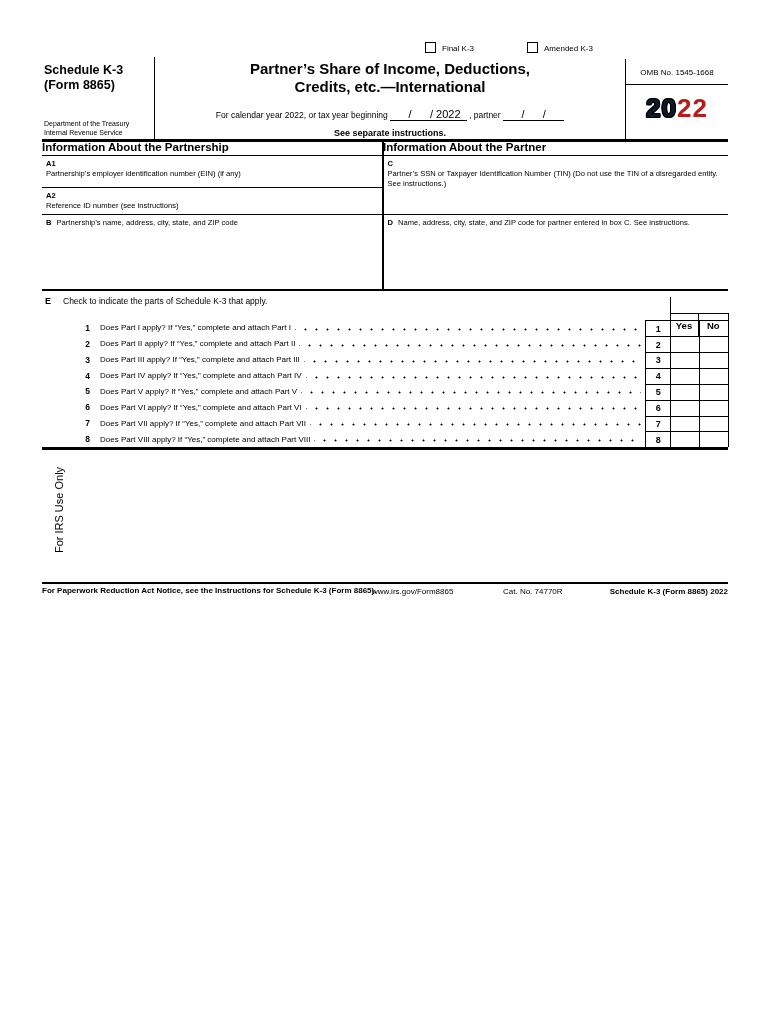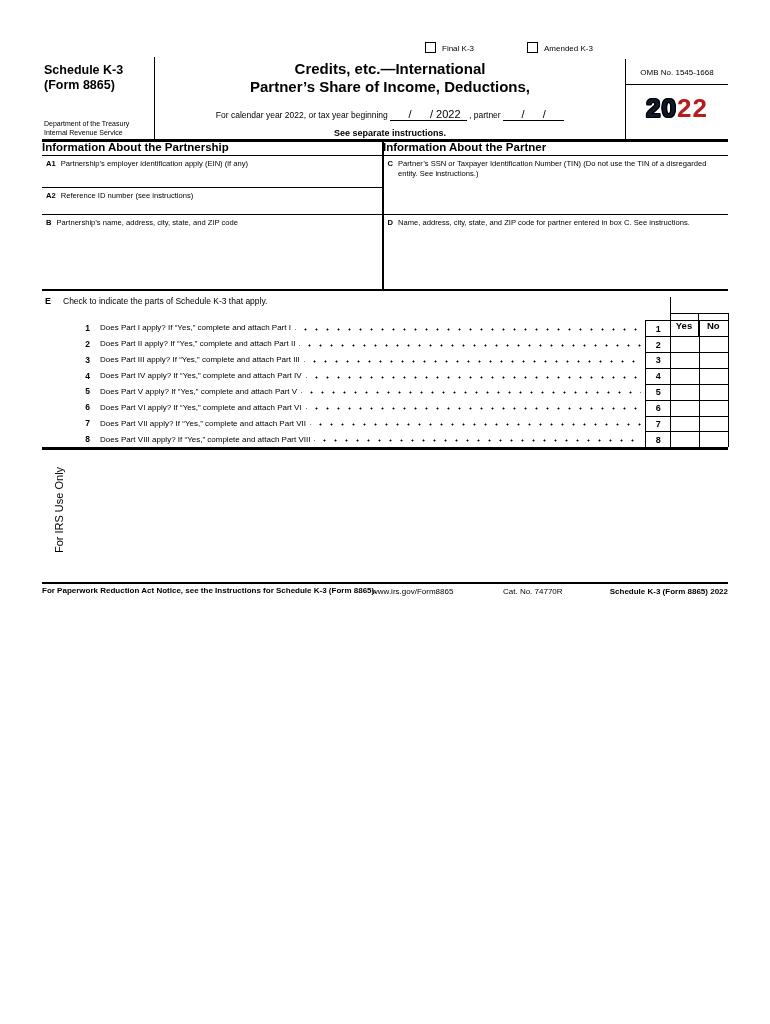--- a/index.html
+++ b/index.html
@@ -27,21 +27,21 @@
   .y-outline { color:#0f172a; text-shadow:-1px -1px 0 #000,1px -1px 0 #000,-1px 1px 0 #000,1px 1px 0 #000,0 1px 0 #000,0 -1px 0 #000,1px 0 0 #000,-1px 0 0 #000; }
   .y-solid { color:#b91c1c; }
 
   .hline { position:absolute; left:42px; width:686px; background:#000; }
 
   
   .info-hdr { position:absolute; top:141px; height:13px; text-align:left; font-weight:bold; font-size:11.5px; }
   .vdiv { position:absolute; background:#000; }
   .cell { position:absolute; padding:3px 4px; font-size:7.6px; line-height:1.3; display:flex; align-items:flex-start; }
   .cell .lbl { font-weight:bold; margin-right:5px; white-space:nowrap; }
-  .bb1 { border-bottom:1px solid #000; }
+  .bb1 { border-bottom:1px solid #000;flex-direction:column; }
 
   
   .e-line { position:absolute; left:42px; top:296px; width:600px; font-size:8.5px; }
   .e-line .lbl { font-weight:bold; font-size:9px; position:absolute; left:3px; }
   .e-line .txt { position:absolute; left:21px; white-space:nowrap; }
 
   .yn-hdr { position:absolute; left:670px; top:297px; width:58.5px; height:23.5px; border-top:1.5px solid #000; display:flex;margin-top:16px; }
   .yn-hdr span { display:flex; align-items:center; justify-content:center; font-weight:bold; font-size:9.5px; }
   .yn-hdr .yes { width:29px; border-right:1px solid #000; }
   .yn-hdr .no  { flex:1; border-right:1px solid #000; }
@@ -87,22 +87,22 @@
   <div class="sched">Schedule K-3</div>
   <div class="sched">(Form 8865)</div>
   <div class="agency">
     <div>Department of the Treasury</div>
     <div>Internal Revenue Service</div>
   </div>
 </div>
 
 <div class="hdr-mid">
   <div class="title">
+    <div>Partner’s Share of Income, Deductions,</div>
     <div>Credits, etc.—International</div>
-    <div>Partner’s Share of Income, Deductions,</div>
   </div>
   <div class="calline">
     <span>For calendar year 2022, or tax year beginning</span>
     <span class="uline">      /      / 2022  </span>
     <span> , partner </span>
     <span class="uline">      /      /      </span>
   </div>
   <div class="seesep">See separate instructions.</div>
 </div>
 
@@ -115,21 +115,21 @@
 
 <div class="hline" style="top:139px;height:2.5px;"></div>
 
 <div class="info-hdr" style="left:42px;width:340px;">Information About the Partnership</div>
 <div class="info-hdr" style="left:383px;width:345px;">Information About the Partner</div>
 <div class="hline" style="top:154.5px;height:1.5px;"></div>
 <div class="vdiv" style="left:382px;top:141px;width:1.5px;height:149px;"></div>
 
 <div class="cell bb1" style="left:42px;top:156px;width:340px;height:32px;">
   <span class="lbl">A1</span>
-  <span>Partnership’s employer identification apply (EIN) (if any)</span>
+  <span>Partnership’s employer identification number (EIN) (if any)</span>
 </div>
 <div class="cell bb1" style="left:42px;top:188px;width:340px;height:27px;">
   <span class="lbl">A2</span>
   <span>Reference ID number (see instructions)</span>
 </div>
 <div class="cell" style="left:42px;top:215px;width:340px;height:74px;">
   <span class="lbl">B</span>
   <span>Partnership’s name, address, city, state, and ZIP code</span>
 </div>
 

